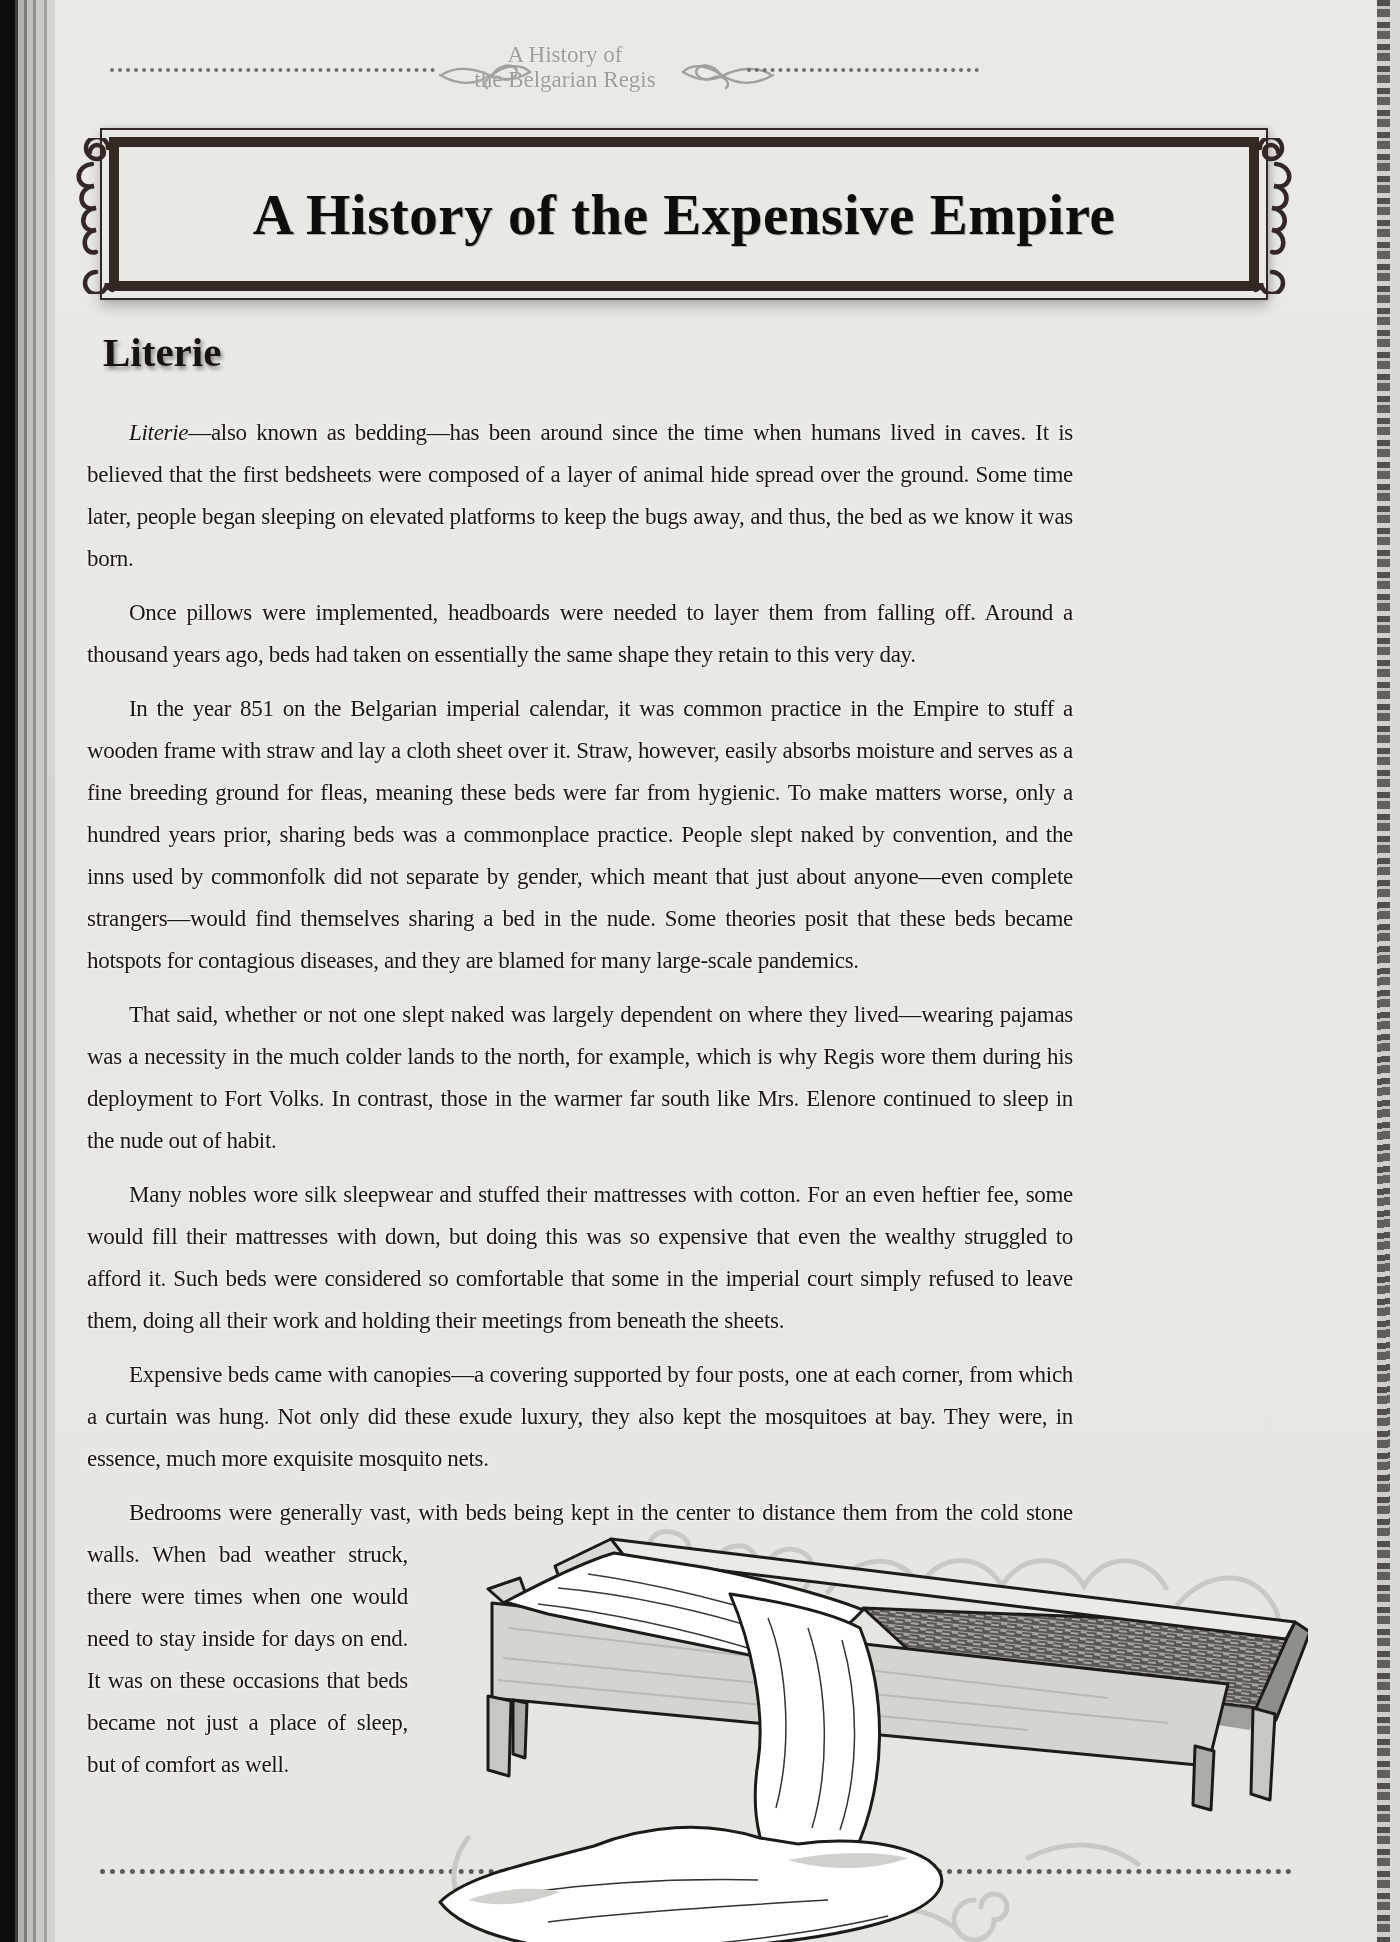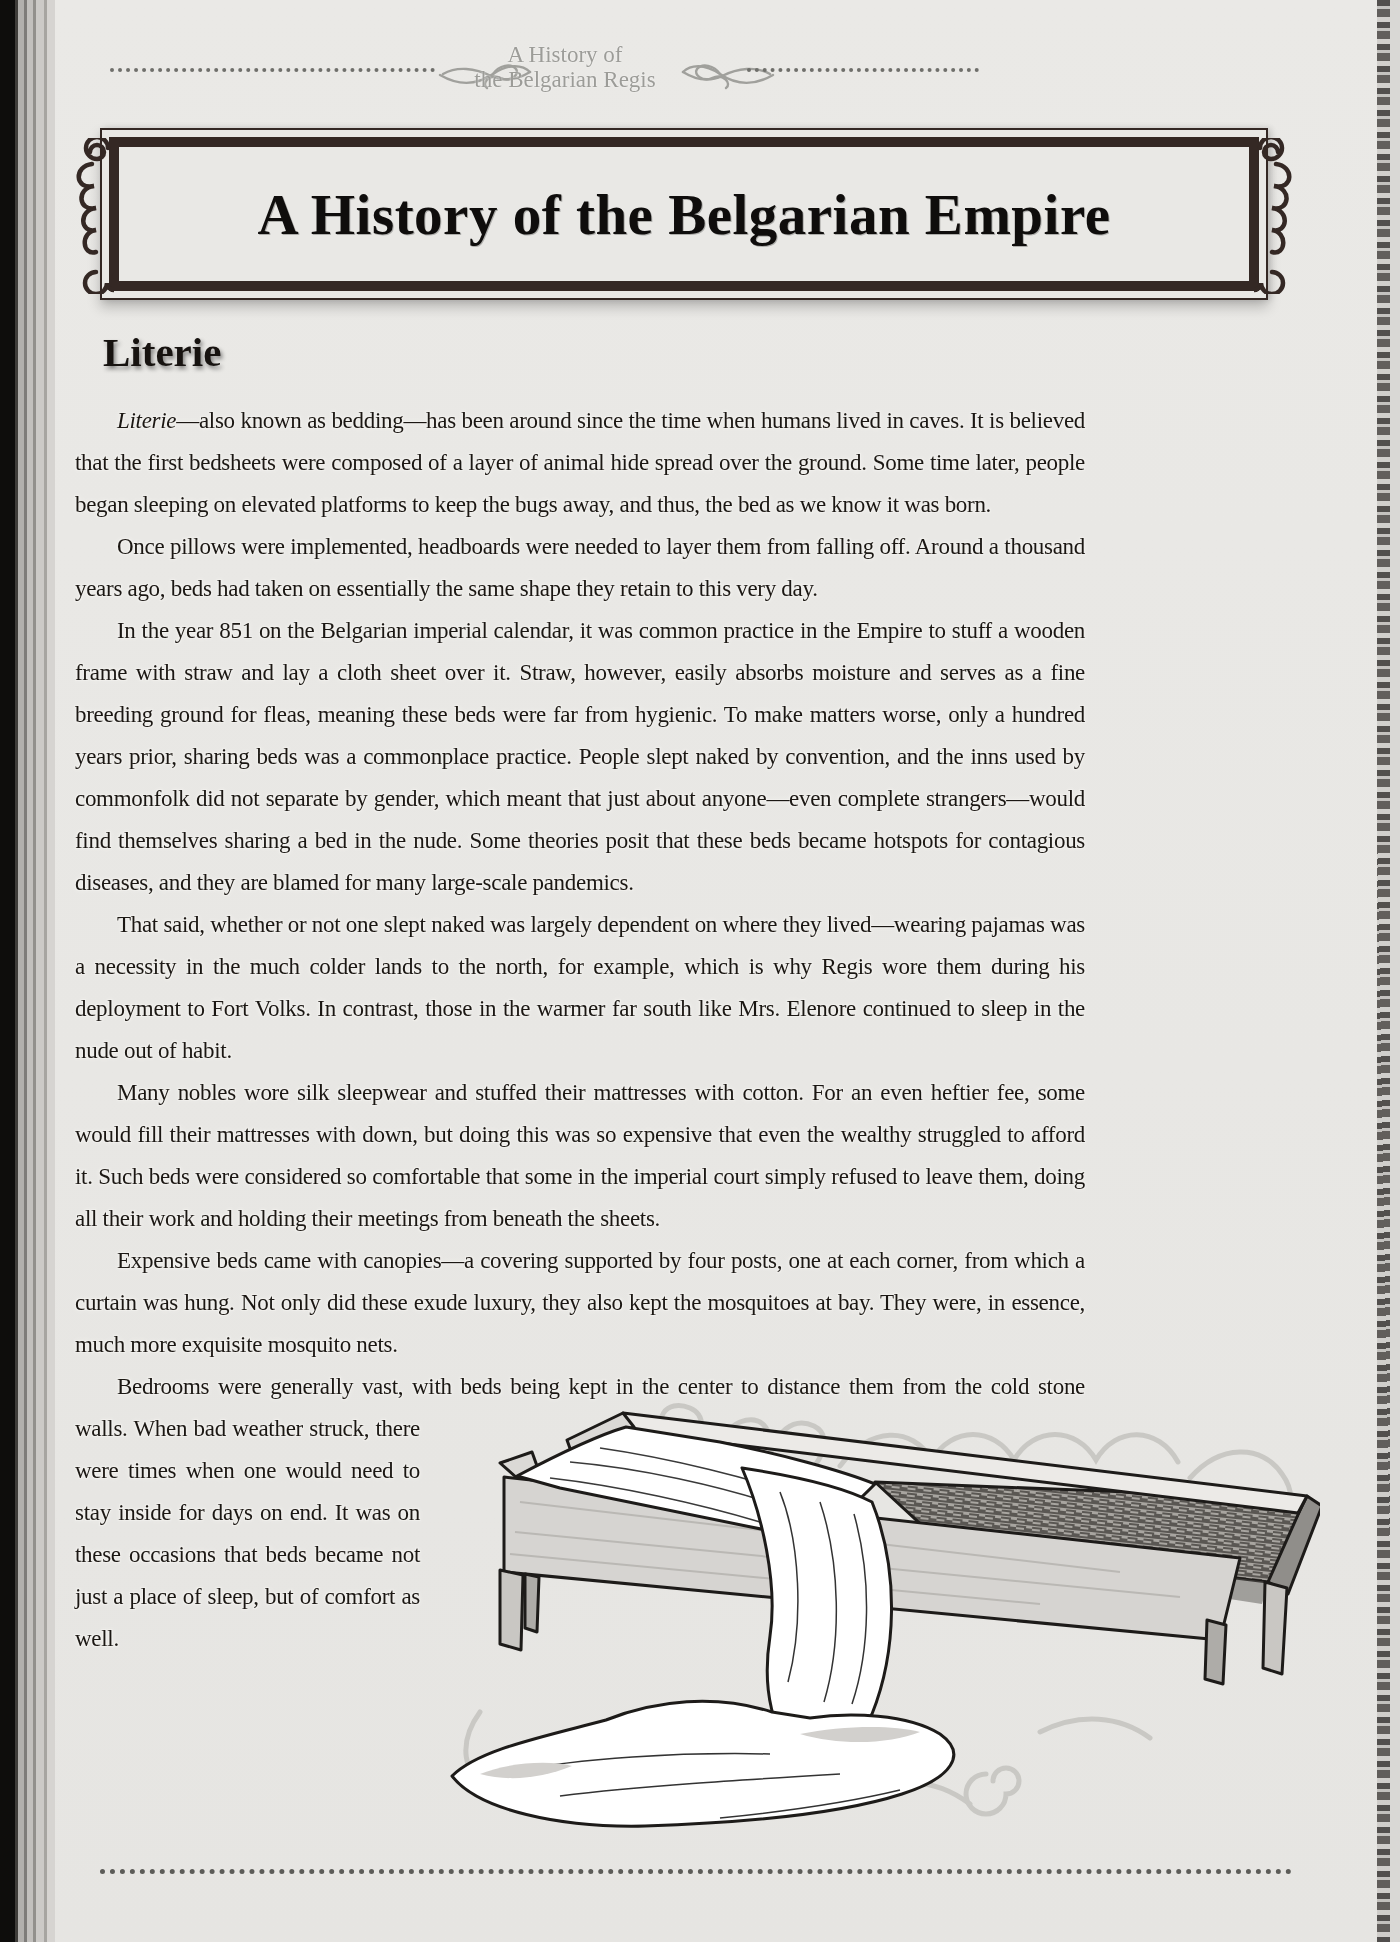--- a/index.html
+++ b/index.html
@@ -73,21 +73,21 @@
     font-size:41px; font-weight:bold; color:#171310;
     text-shadow:2px 3px 4px rgba(0,0,0,.45);
   }
 
   
   .body-copy {
     position:absolute; top:400px; left:20px; width:1010px;
     font-size:23px; line-height:42px; letter-spacing:-.3px;
     text-align:justify; color:#1b1713;
   }
-  .body-copy p { text-indent:42px; margin:0;
+  .body-copy p { text-indent:42px; margin:12px;
     text-shadow:-1px -1px 0 #f0efec, 1px -1px 0 #f0efec,
                 -1px 1px 0 #f0efec, 1px 1px 0 #f0efec, 0 0 5px #f6f5f2;
   }
   .lead-italic { font-style:italic; }
 
   
   .illu-float {
     float:right; width:740px; height:300px; margin-right:-75px;
     shape-outside:inset(46px 0 0 0); position:relative; z-index:2;
   }
@@ -131,21 +131,21 @@
 
     <div class="title-box">
       <svg class="tbox-orn tbox-orn-left" viewBox="0 0 46 156">
         <g fill="none" stroke="#342824" stroke-width="4.5" stroke-linecap="round">
           <path d="M40,10 a11,11 0 1 0 -11,11 a7,7 0 1 0 -7,-7"></path>
           <path d="M24,26 C6,28 6,52 26,48 C8,50 10,74 28,70 C10,72 12,96 28,92 C12,94 14,118 28,114"></path>
           <path d="M28,130 a11,11 0 1 0 11,11 a7,7 0 1 0 7,-7" transform="translate(0,4)"></path>
         </g>
       </svg>
       <div class="title-inner">
-        <div class="title-text">A History of the Belgarian Empire</div>
+        <div class="title-text">A History of the Expensive Empire</div>
       </div>
       <svg class="tbox-orn tbox-orn-right" viewBox="0 0 46 156">
         <g fill="none" stroke="#342824" stroke-width="4.5" stroke-linecap="round">
           <path d="M40,10 a11,11 0 1 0 -11,11 a7,7 0 1 0 -7,-7"></path>
           <path d="M24,26 C6,28 6,52 26,48 C8,50 10,74 28,70 C10,72 12,96 28,92 C12,94 14,118 28,114"></path>
           <path d="M28,130 a11,11 0 1 0 11,11 a7,7 0 1 0 7,-7" transform="translate(0,4)"></path>
         </g>
       </svg>
     </div>
 

